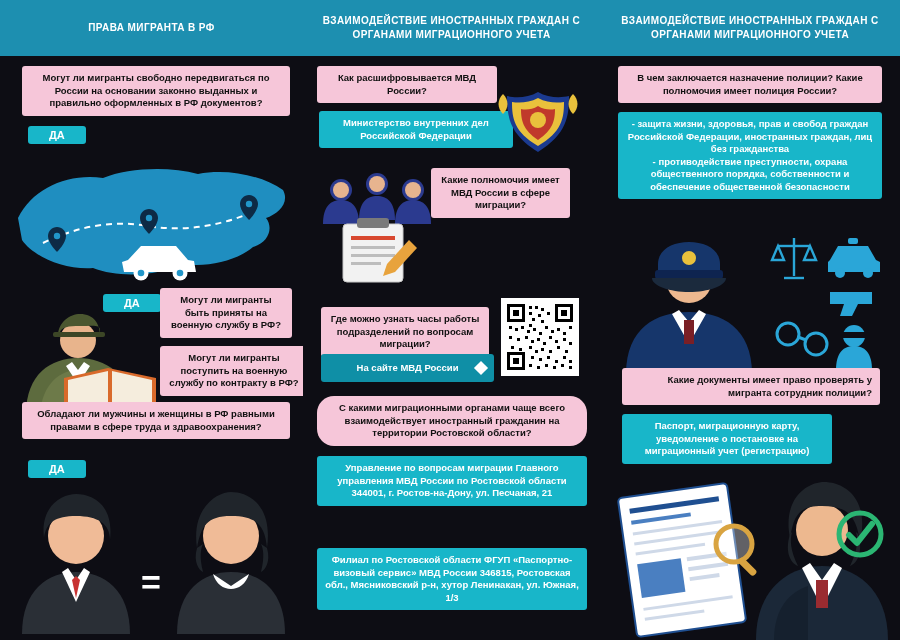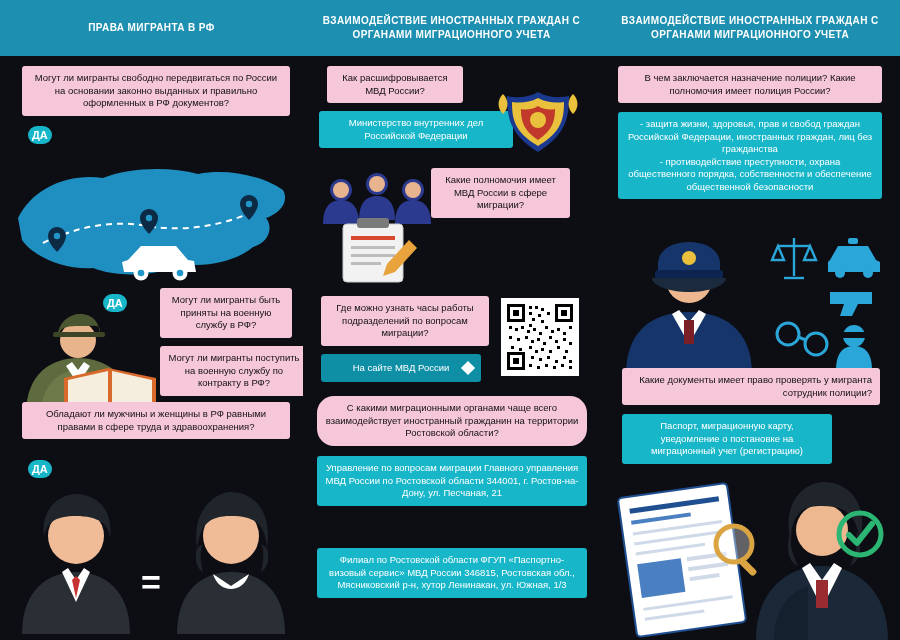--- a/index.html
+++ b/index.html
@@ -22,29 +22,29 @@
     text-align:center;font-weight:bold;font-size:10px;letter-spacing:.4px;
     line-height:14px;padding:0 10px;box-sizing:border-box;text-transform:uppercase;
   }
   .col2 .col-head,.col3 .col-head{background:#1d8fb0;}
 
   .inner{position:absolute;left:0;right:0;top:56px;bottom:0;}
 
   
   .bubble{
     position:absolute;box-sizing:border-box;text-align:center;
-    font-size:9.5px;line-height:12.5px;font-weight:normal;
+    font-size:9.5px;line-height:12.5px;font-weight:bold;
     padding:6px 8px;border-radius:3px;
   }
   .pink{background:#f6c6d9;color:#111;}
   .teal{background:#18b6c9;color:#fff;}
   .darkteal{background:#0f8fa6;color:#fff;}
   .yes{
     position:absolute;background:#18b6c9;color:#fff;font-weight:bold;
-    font-size:11px;padding:3px 4px;border-radius:9px;text-align:center;
+    font-size:11px;padding:3px 21px;border-radius:3px;text-align:center;
   }
   .url{
     position:absolute;background:#fff;color:#111;border-radius:14px;
     font-size:14px;font-weight:bold;padding:5px 12px 5px 26px;
     display:flex;align-items:center;box-sizing:border-box;margin-top:36px;
   }
   .url .globe{position:absolute;left:7px;top:50%;transform:translateY(-50%);}
 
   
   .mapbox{position:absolute;left:8px;top:86px;width:287px;height:150px;}
@@ -147,21 +147,21 @@
         </svg>
       </div>
 
     </div>
   </div>
 
   <div class="col col2">
     <div class="col-head">ВЗАИМОДЕЙСТВИЕ ИНОСТРАННЫХ ГРАЖДАН С ОРГАНАМИ МИГРАЦИОННОГО УЧЕТА</div>
     <div class="inner">
 
-      <div class="bubble pink" style="left:24px;top:10px;width:136px;">Как расшифровывается МВД России?</div>
+      <div class="bubble pink" style="left:14px;top:10px;width:180px;">Как расшифровывается МВД России?</div>
 
       <div class="bubble teal" style="left:16px;top:55px;width:194px;">Министерство внутренних дел Российской Федерации</div>
 
       <div style="position:absolute;left:192px;top:32px;width:86px;height:70px;">
         <svg width="86" height="70" viewBox="0 0 86 70">
           <path d="M43 4 C33 10,20 10,12 8 C12 28,14 46,43 64 C72 46,74 28,74 8 C66 10,53 10,43 4 Z" fill="#1b3a8f"></path>
           <path d="M43 10 C34 15,24 15,17 14 C17 30,19 44,43 58 C67 44,69 30,69 14 C62 15,52 15,43 10 Z" fill="#e9c13c"></path>
           <path d="M43 18 C37 22,30 22,26 21 C26 32,28 42,43 52 C58 42,60 32,60 21 C56 22,49 22,43 18 Z" fill="#c0392b"></path>
           <circle cx="43" cy="32" r="8" fill="#e9c13c"></circle>
           <path d="M8 6 C2 12,2 20,8 26 C14 20,14 12,8 6 Z" fill="#e9c13c"></path>
@@ -191,21 +191,21 @@
           <rect x="34" y="78" width="44" height="3" fill="#bdbdbd"></rect>
           <rect x="34" y="86" width="44" height="3" fill="#bdbdbd"></rect>
           <rect x="34" y="94" width="30" height="3" fill="#bdbdbd"></rect>
           <path d="M70 96 L92 72 L100 80 L78 104 L66 108 Z" fill="#e8a33d"></path>
         </svg>
       </div>
 
       <div class="bubble pink" style="left:128px;top:112px;width:139px;">Какие полномочия имеет МВД России в сфере миграции?</div>
 
 
-      <div class="bubble pink" style="left:18px;top:240px;width:168px;text-align:center;">Где можно узнать часы работы подразделений по вопросам миграции?</div>
+      <div class="bubble pink" style="left:18px;top:251px;width:168px;text-align:center;">Где можно узнать часы работы подразделений по вопросам миграции?</div>
 
       <div class="qr" style="left:198px;top:242px;width:78px;height:78px;">
         <svg width="70" height="70" viewBox="0 0 70 70" shape-rendering="crispEdges">
           <rect width="70" height="70" fill="#fff"></rect>
           <g fill="#000">
             <rect x="2" y="2" width="18" height="18"></rect>
               <rect x="5" y="5" width="12" height="12" fill="#fff"></rect>
               <rect x="8" y="8" width="6" height="6"></rect>
             <rect x="50" y="2" width="18" height="18"></rect>
               <rect x="53" y="5" width="12" height="12" fill="#fff"></rect>
@@ -260,21 +260,21 @@
             <rect x="24" y="62" width="3" height="3"></rect>
               <rect x="32" y="64" width="3" height="3"></rect>
               <rect x="40" y="62" width="3" height="3"></rect>
             <rect x="48" y="64" width="3" height="3"></rect>
               <rect x="56" y="62" width="3" height="3"></rect>
               <rect x="64" y="64" width="3" height="3"></rect>
           </g>
         </svg>
       </div>
 
-      <div class="bubble darkteal" style="left:18px;top:298px;width:160px;height:28px;display:flex;align-items:center;justify-content:center;">
+      <div class="bubble darkteal" style="left:18px;top:298px;width:173px;height:28px;display:flex;align-items:center;justify-content:center;">
         <span>На сайте МВД России</span>
         <span class="diamond" style="position:absolute;right:8px;top:9px;"></span>
       </div>
 
       <div class="bubble pink" style="left:14px;top:340px;width:270px;border-radius:17px;">С какими миграционными органами чаще всего взаимодействует иностранный гражданин на территории Ростовской области?</div>
 
       <div class="bubble teal" style="left:14px;top:400px;width:270px;">Управление по вопросам миграции Главного управления МВД России по Ростовской области 344001, г. Ростов-на-Дону, ул. Песчаная, 21</div>
 
       <div class="url" style="left:100px;top:456px;">
         <span class="globe">

